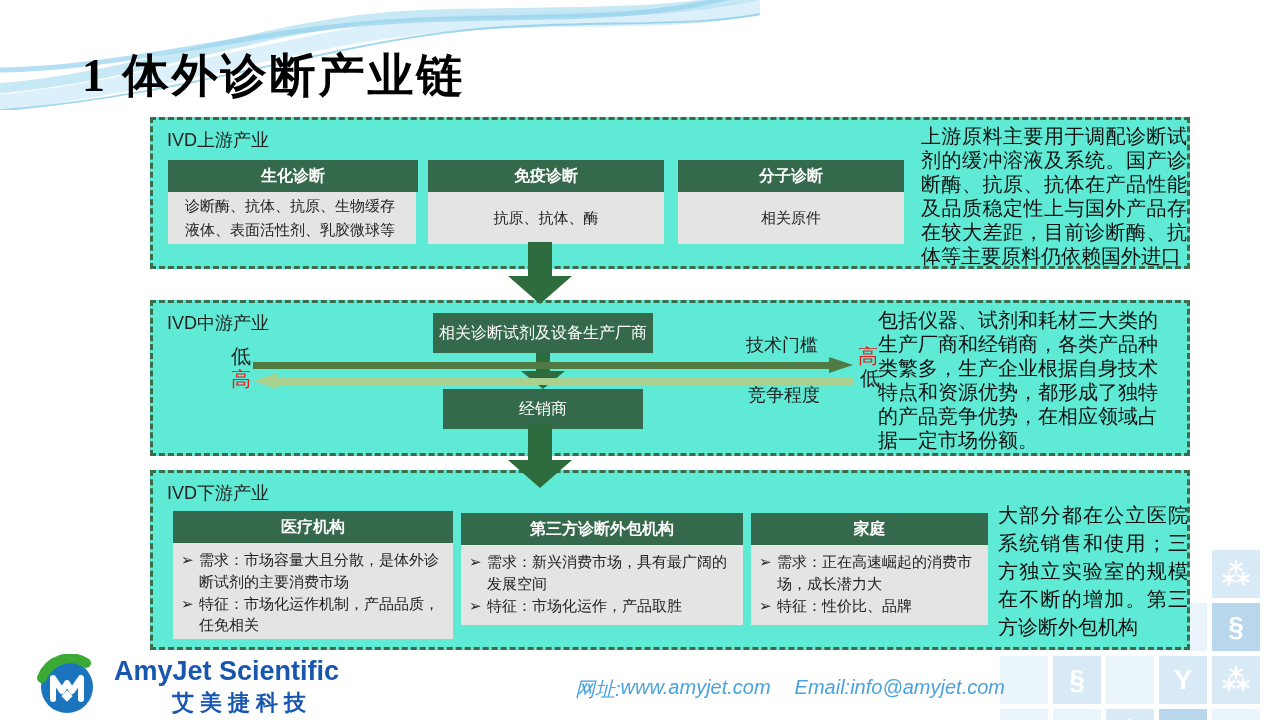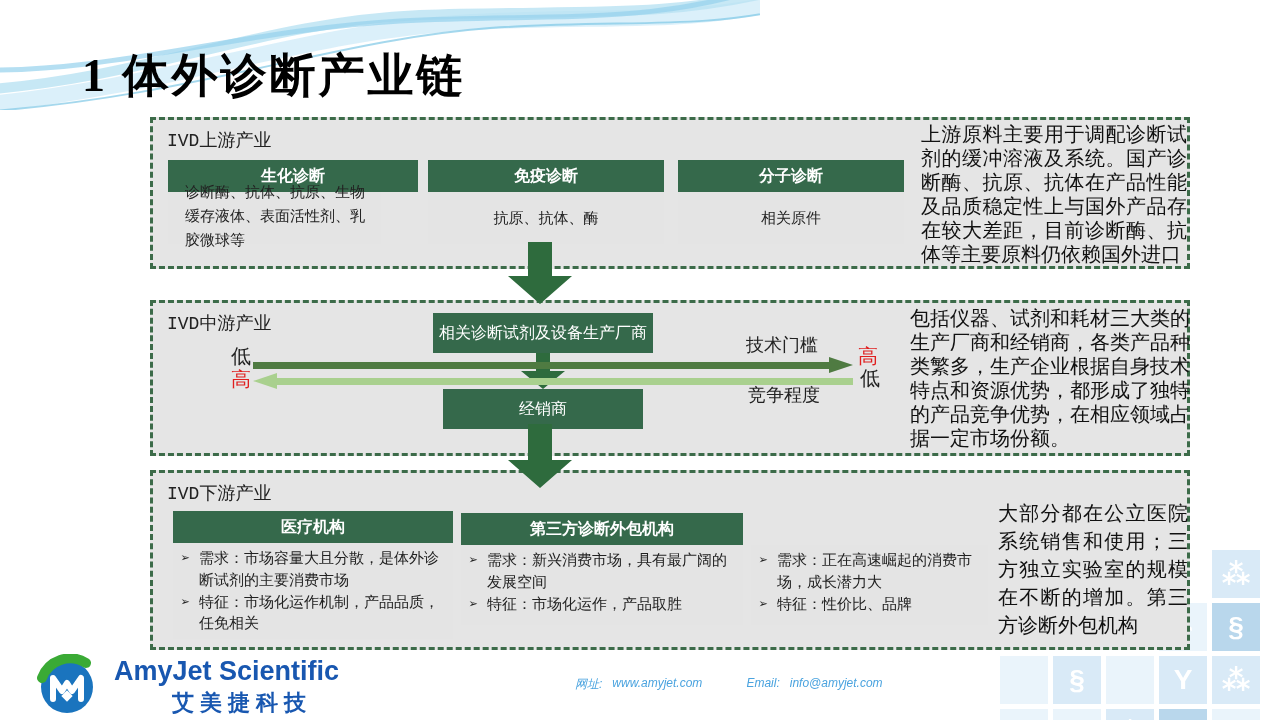--- a/index.html
+++ b/index.html
@@ -14,21 +14,21 @@
   .wave { position:absolute; left:0; top:0; z-index:1; }
   
   .title {
     position:absolute; left:82px; top:30px; z-index:2;
     font-family:"Liberation Serif","DejaVu Serif",serif;
     font-size:46px; font-weight:900; letter-spacing:3px; color:#000;margin-top:15px;
   }
   
   .secbox {
     position:absolute; left:150px; width:1040px; z-index:2;
-    border:3px dashed #3c6b49; background:#e5e5e5;font-family:Liberation Mono, monospace;
+    border:3px dashed #3c6b49; background:#5eead4;
   }
   .secbox .seclabel { position:absolute; left:14px; top:8px; font-size:18px; color:#222; }
   .up   { top:117px; height:152px; }
   .mid  { top:300px; height:156px; }
   .down { top:470px; height:180px; }
 
   .colhead {
     position:absolute; height:32px; background:#35694b; color:#fff;
     font-size:16px; font-weight:bold; display:flex; align-items:center; justify-content:center;
   }
@@ -51,21 +51,21 @@
   .hi-lo.red { color:#e01f1f; }
   .arrow-svg { position:absolute; }
 
   
   .bullets { display:block; padding:6px 8px; font-size:15px; line-height:1.45; }
   .bullet-row { display:flex; }
   .bullet-mark { flex:0 0 18px; }
   
   .brand-en { position:absolute; left:114px; top:656px; z-index:3; font-size:27px; font-weight:bold; color:#1857b0; }
   .brand-cn { position:absolute; left:172px; top:688px; z-index:3; font-size:22px; font-weight:bold; letter-spacing:6px; color:#1857b0; }
-  .contact  { position:absolute; left:575px; top:676px; z-index:3; font-size:12px; font-style:italic; color:#4aa3df; display:flex; gap:10px; }
+  .contact  { position:absolute; left:575px; top:676px; z-index:3; font-size:20px; font-style:italic; color:#4aa3df; display:flex; }
   .contact .gap { width:24px; }
   .logo-svg { position:absolute; left:24px; top:654px; z-index:3; }
   
   .tiles { position:absolute; left:1000px; top:550px; width:290px; height:175px; z-index:1; }
   .tile {
     position:absolute; width:48px; height:48px;
     display:flex; align-items:center; justify-content:center;
     color:#ffffff; font-size:28px; font-weight:bold;
   }
   .shade-1 { background:#eaf4fb; }
@@ -99,21 +99,21 @@
       <div class="tile shade-3" style="left: 159px; top: 159px;">Y</div>
       <div class="tile shade-1" style="left: 212px; top: 159px;"></div>
     </div>
 
   <div class="title">1 体外诊断产业链</div>
 
   <div class="secbox up">
     <div class="seclabel">IVD上游产业</div>
 
     <div class="colhead" style="left:15px; top:40px; width:250px;">生化诊断</div>
-    <div class="colbody left" style="left:15px; top:72px; width:213px; height:52px;padding-left:17px;">诊断酶、抗体、抗原、生物缓存液体、表面活性剂、乳胶微球等</div>
+    <div class="colbody left" style="left:15px; top:72px; width:248px; height:52px;padding-left:17px;">诊断酶、抗体、抗原、生物缓存液体、表面活性剂、乳胶微球等</div>
 
     <div class="colhead" style="left:275px; top:40px; width:236px;">免疫诊断</div>
     <div class="colbody center" style="left:275px; top:72px; width:236px; height:52px;">抗原、抗体、酶</div>
 
     <div class="colhead" style="left:525px; top:40px; width:226px;">分子诊断</div>
     <div class="colbody center" style="left:525px; top:72px; width:226px; height:52px;">相关原件</div>
 
     <div class="note" style="left:768px; top:4px; width:266px;">上游原料主要用于调配诊断试剂的缓冲溶液及系统。国产诊断酶、抗原、抗体在产品性能及品质稳定性上与国外产品存在较大差距，目前诊断酶、抗体等主要原料仍依赖国外进口</div>
   </div>
 
@@ -143,21 +143,21 @@
     </svg>
 
     <div class="axis-label" style="left:593px; top:30px;">技术门槛</div>
     <div class="axis-label" style="left:595px; top:80px;">竞争程度</div>
 
     <div class="hi-lo red" style="left:705px; top:40px;">高</div>
     <div class="hi-lo" style="left:707px; top:62px;">低</div>
 
     <div class="gbox" style="left:290px; top:86px; width:200px; height:40px;">经销商</div>
 
-    <div class="note" style="left:757px; top:5px; width:280px;">包括仪器、试剂和耗材三大类的生产厂商和经销商，各类产品种类繁多，生产企业根据自身技术特点和资源优势，都形成了独特的产品竞争优势，在相应领域占据一定市场份额。</div>
+    <div class="note" style="left:725px; top:5px; width:280px;">包括仪器、试剂和耗材三大类的生产厂商和经销商，各类产品种类繁多，生产企业根据自身技术特点和资源优势，都形成了独特的产品竞争优势，在相应领域占据一定市场份额。</div>
   </div>
 
   <svg class="arrow-svg" style="left:508px; top:424px; z-index:3;" width="64" height="64" viewBox="0 0 64 64">
     <polygon points="20,0 44,0 44,36 64,36 32,64 0,36 20,36" fill="#2e6b3d"></polygon>
   </svg>
 
   <div class="secbox down">
     <div class="seclabel">IVD下游产业</div>
 
     <div class="colhead" style="left:20px; top:38px; width:280px;">医疗机构</div>
@@ -177,20 +177,21 @@
       <div class="bullet-row">
         <span class="bullet-mark">➢</span>
         <span>需求：新兴消费市场，具有最广阔的发展空间</span>
       </div>
       <div class="bullet-row">
         <span class="bullet-mark">➢</span>
         <span>特征：市场化运作，产品取胜</span>
       </div>
     </div>
 
+    <div class="colhead" style="left:598px; top:40px; width:237px;">家庭</div>
     <div class="colbody bullets" style="left:598px; top:72px; width:237px; height:80px;">
       <div class="bullet-row">
         <span class="bullet-mark">➢</span>
         <span>需求：正在高速崛起的消费市场，成长潜力大</span>
       </div>
       <div class="bullet-row">
         <span class="bullet-mark">➢</span>
         <span>特征：性价比、品牌</span>
       </div>
     </div>

